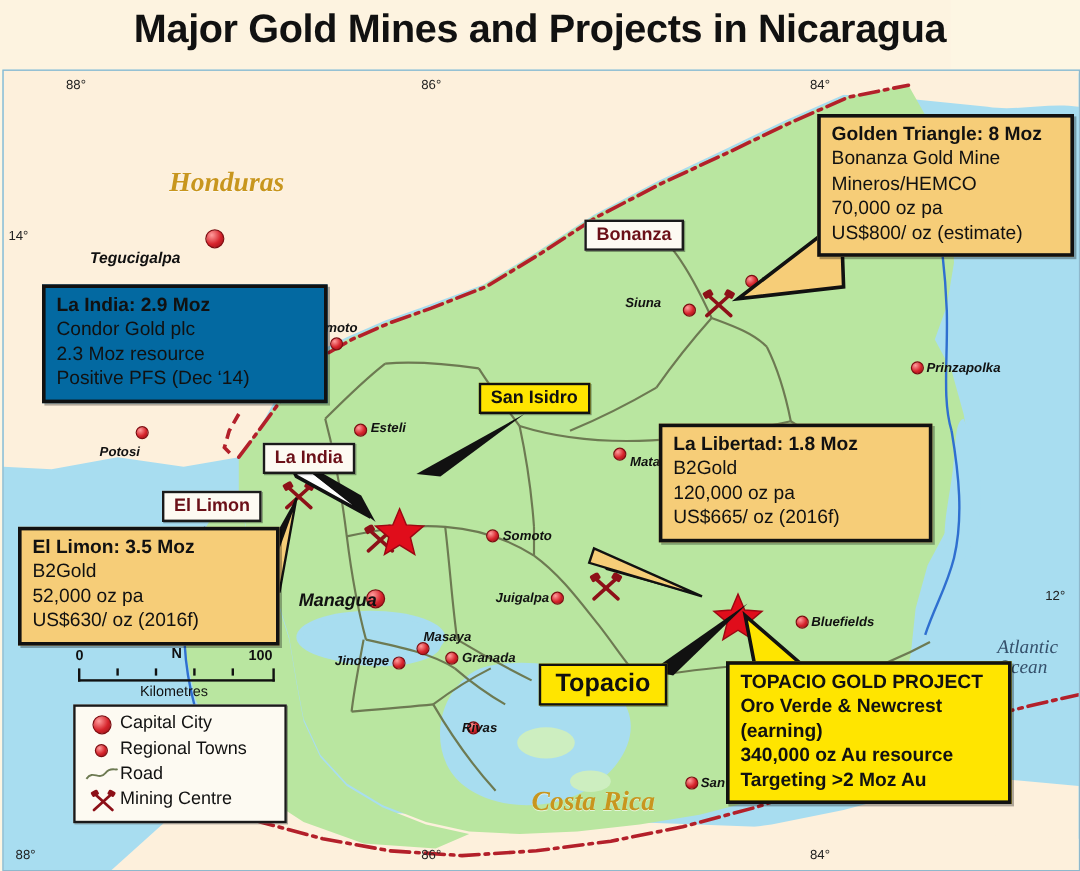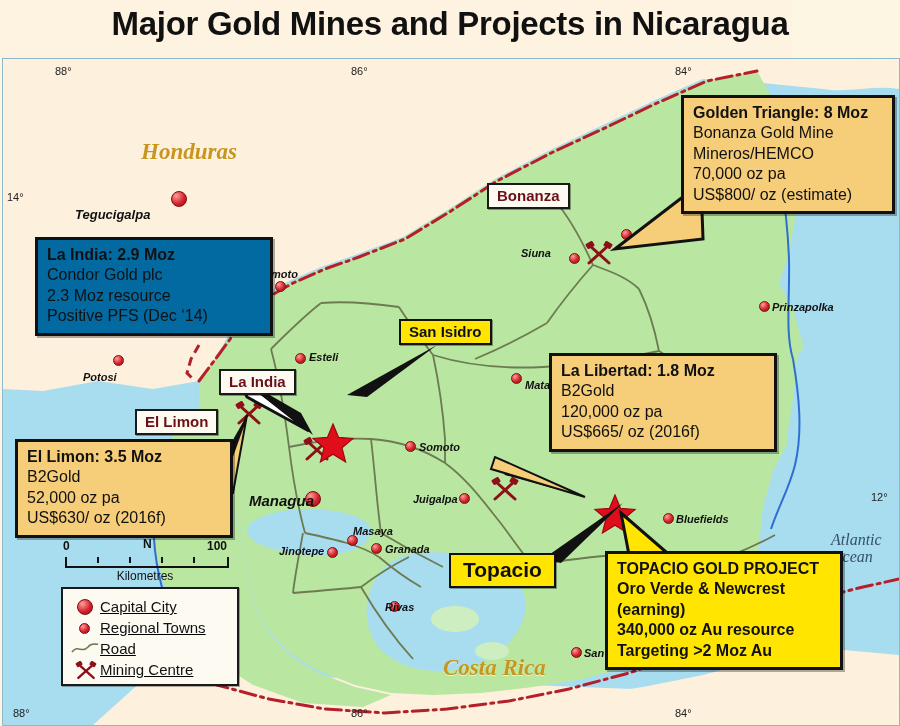--- a/index.html
+++ b/index.html
@@ -112,21 +112,21 @@
   .scale .tick{position:absolute;top:18px;width:2px;height:6px;background:#111;}
   .scale .cap{position:absolute;left:0;top:30px;width:160px;text-align:center;
     font-size:12px;color:#111;}
 
   
   .legend{
     position:absolute;background:#fdfaf2;border:2px solid #1a1a1a;
     padding:5px 9px 6px 7px;
     box-shadow:1px 1px 0 rgba(0,0,0,.3);
   }
-  .legend .row{display:flex;align-items:flex-end;height:21px;text-decoration:underline;}
+  .legend .row{display:flex;align-items:flex-start;height:21px;}
   .legend .gly{width:30px;height:18px;position:relative;flex:0 0 30px;}
   .legend .txt{
     font-family:"Liberation Sans", sans-serif;font-size:15px;color:#111;white-space:nowrap;
   }
 </style>
 </head>
 <body>
 
 <div id="root">
 

